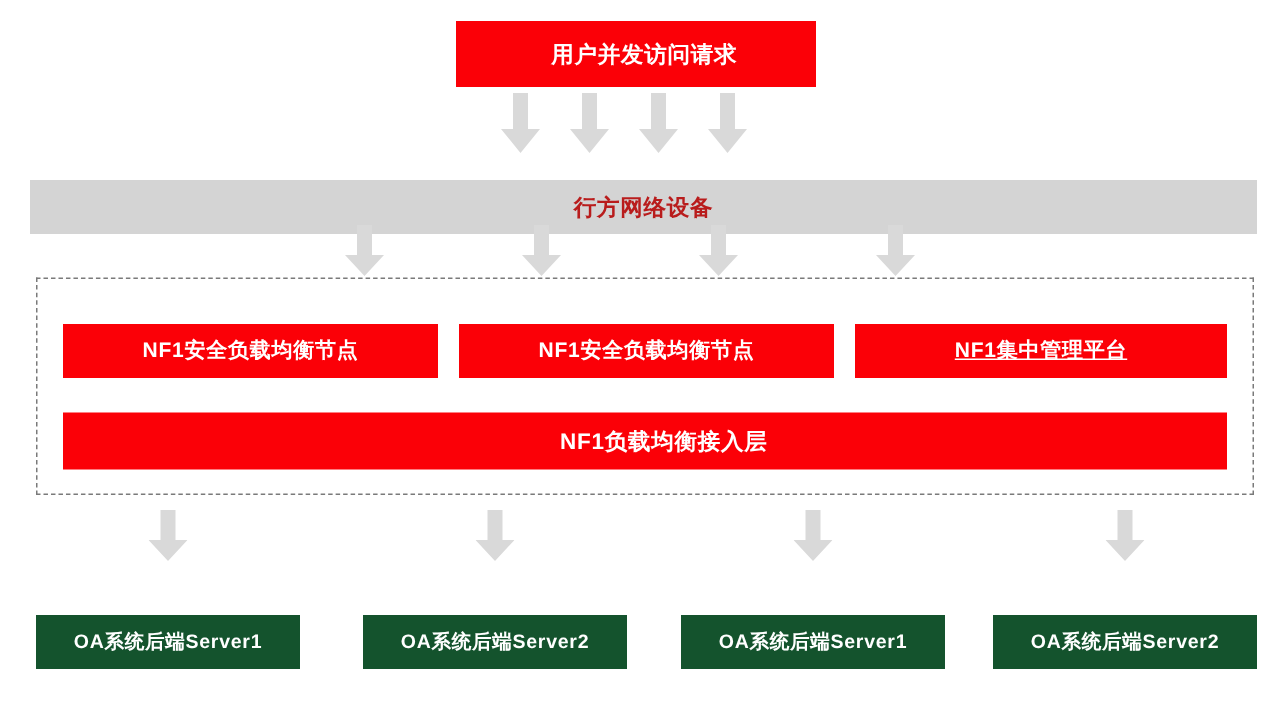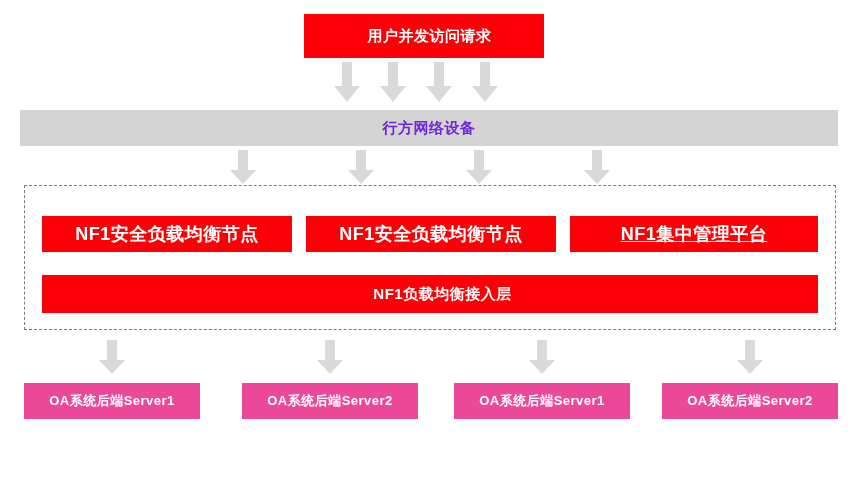--- a/index.html
+++ b/index.html
@@ -29,25 +29,27 @@
     text-align: center;
     font-weight: bold;
     letter-spacing: 0.5px;
   }
   .box-red {
     background: #fb0007;
     color: #ffffff;
   }
   .box-gray-header {
     background: #d4d4d4;
-    color: #6d28d9;
+    color: #b91c1c;
+    margin-top: 10px;
   }
   .box-gray {
-    background: #ec4899;
+    background: #14532d;
     color: #ffffff;
+    margin-top: 27px;
   }
 
   
   #top-request {
     left: 304px;
     top: 14px;
     width: 240px;
     height: 44px;
     font-size: 15px;
     padding-left: 11px;
@@ -68,21 +70,21 @@
     left: 24px;
     top: 185px;
     width: 812px;
     height: 145px;
     border: 1.5px dashed #7a7a7a;
     box-sizing: border-box;
   }
 
   .node {
     height: 36px;
-    font-size: 18px;
+    font-size: 14px;
     top: 216px;
   }
   #node-1 { left: 42px; width: 250px; }
   #node-2 { left: 306px; width: 250px; }
   #node-3 { left: 570px; width: 248px; text-decoration: underline; }
 
   #access-layer {
     left: 42px;
     top: 275px;
     width: 776px;

